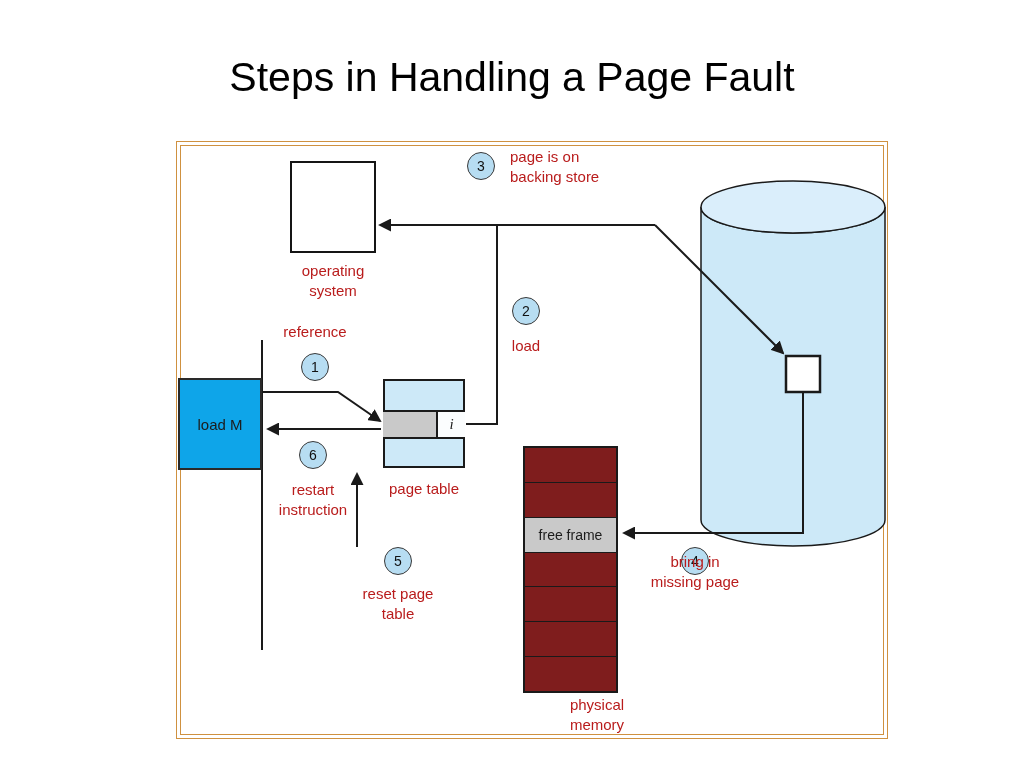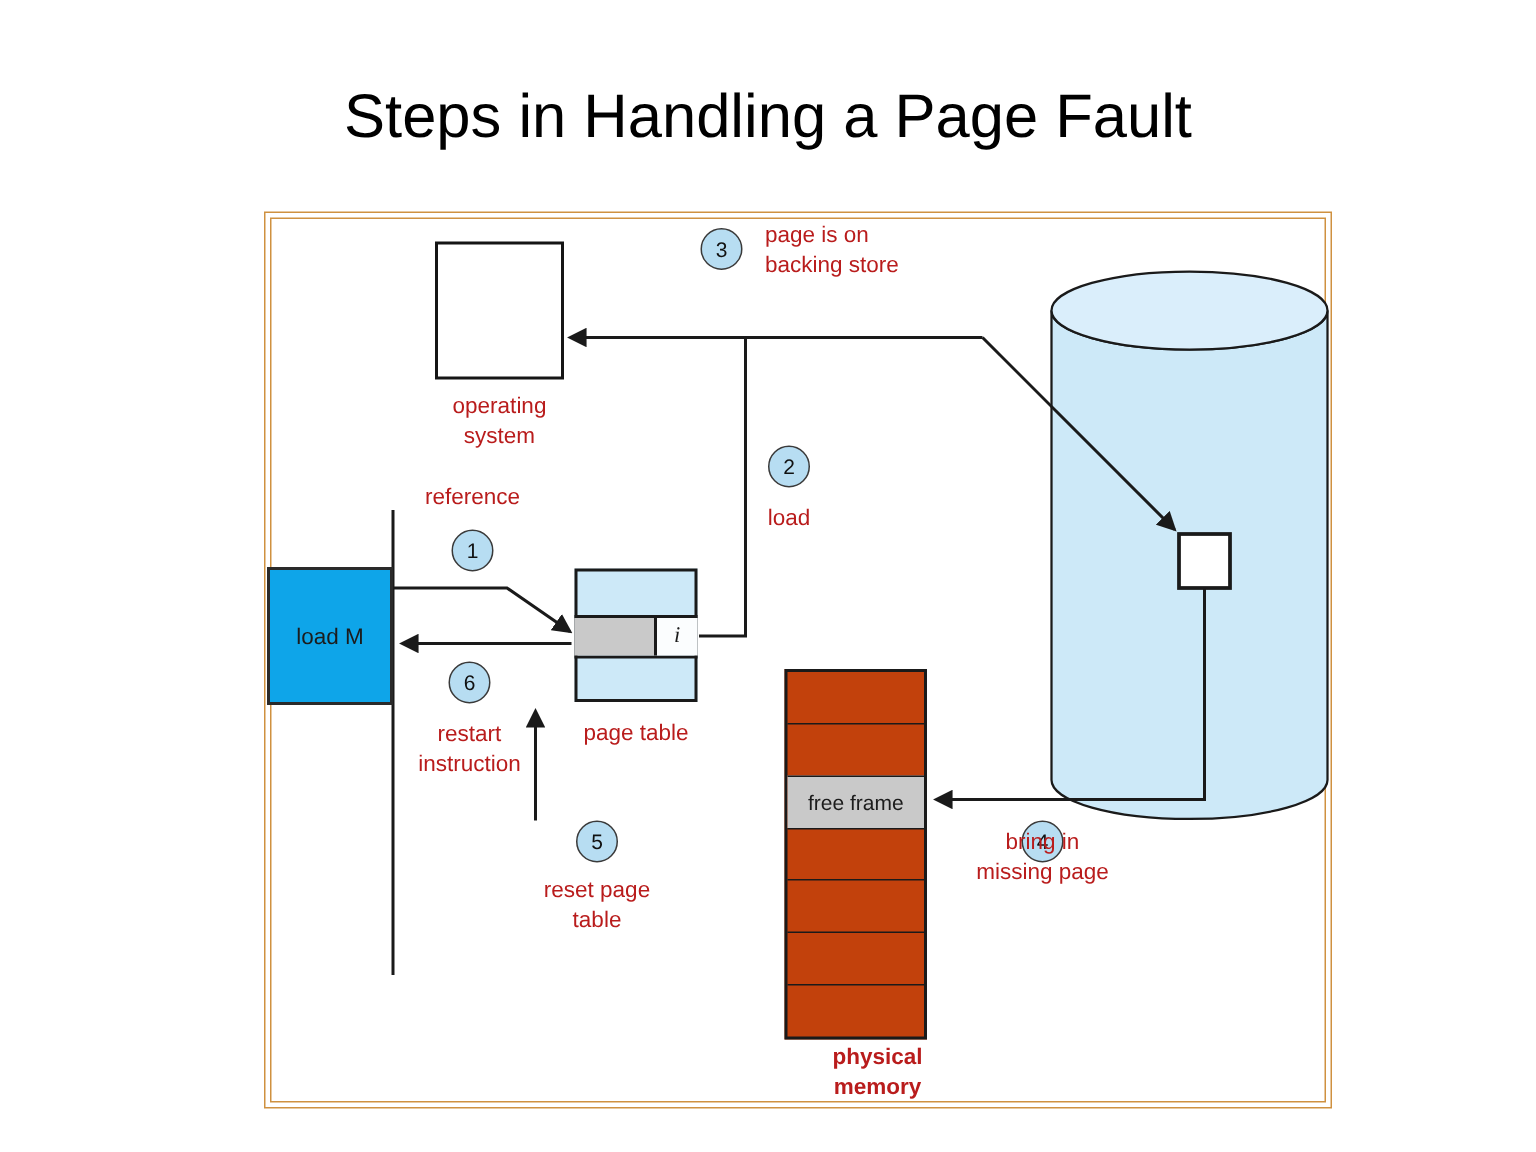--- a/index.html
+++ b/index.html
@@ -14,21 +14,21 @@
                  display:flex; align-items:center; justify-content:center; font-size:14px; color:#111; }
   .os-box { left:290px; top:161px; width:86px; height:92px; background:#fff; border:2px solid #151515; }
   .loadm { left:178px; top:378px; width:84px; height:92px; background:#0ea5e9; border:2px solid #2a2a2a;
            display:flex; align-items:center; justify-content:center; font-size:15px; }
   .ptable { left:383px; top:379px; width:82px; height:89px; background:#cde9f8; border:2px solid #1a1a1a; }
   .ptable-row { position:absolute; left:-2px; top:29px; width:82px; height:29px; display:flex;
                 border-top:2px solid #1a1a1a; border-bottom:2px solid #1a1a1a; }
   .ptable-cell-frame { width:55px; background:#c9c9c9; border-right:2px solid #1a1a1a; }
   .ptable-cell-flag { flex:1; background:#fbfdfe; display:flex; align-items:center; justify-content:center;
                       font-family:"Liberation Serif", serif; font-style:italic; font-size:15px; }
-  .pmem { left:523px; top:446px; width:95px; height:247px; border:2px solid #1a1a1a; background:#c2410c;
+  .pmem { left:523px; top:446px; width:95px; height:247px; border:2px solid #1a1a1a; background:#7f1d1d;
           display:flex; flex-direction:column; }
   .mem-row { flex:1; border-top:1px solid #1a1a1a; }
   .mem-row:first-child { border-top:none; }
   .mem-row.free { background:#c9c9c9; display:flex; align-items:center; justify-content:center; font-size:14px; }
 </style>
 </head>
 <body>
 
 <div class="abs title">Steps in Handling a Page Fault</div>
 
@@ -83,21 +83,21 @@
   <div class="mem-row"></div>
   <div class="mem-row"></div>
   <div class="mem-row free">
     <span>free frame</span>
   </div>
   <div class="mem-row"></div>
   <div class="mem-row"></div>
   <div class="mem-row"></div>
   <div class="mem-row"></div>
 </div>
-<div class="abs lbl center" style="left:530px; top:695px; width:110px;font-weight:bold;">physical
+<div class="abs lbl center" style="left:542px; top:695px; width:110px;">physical
 memory</div>
 
 <div class="abs step-circle" style="left:301px; top:353px;">1</div>
 <div class="abs step-circle" style="left:512px; top:297px;">2</div>
 <div class="abs step-circle" style="left:467px; top:152px;">3</div>
 <div class="abs step-circle" style="left:681px; top:547px;">4</div>
 <div class="abs step-circle" style="left:384px; top:547px;">5</div>
 <div class="abs step-circle" style="left:299px; top:441px;">6</div>
 
 <div class="abs lbl center" style="left:260px; top:322px; width:110px;">reference</div>

